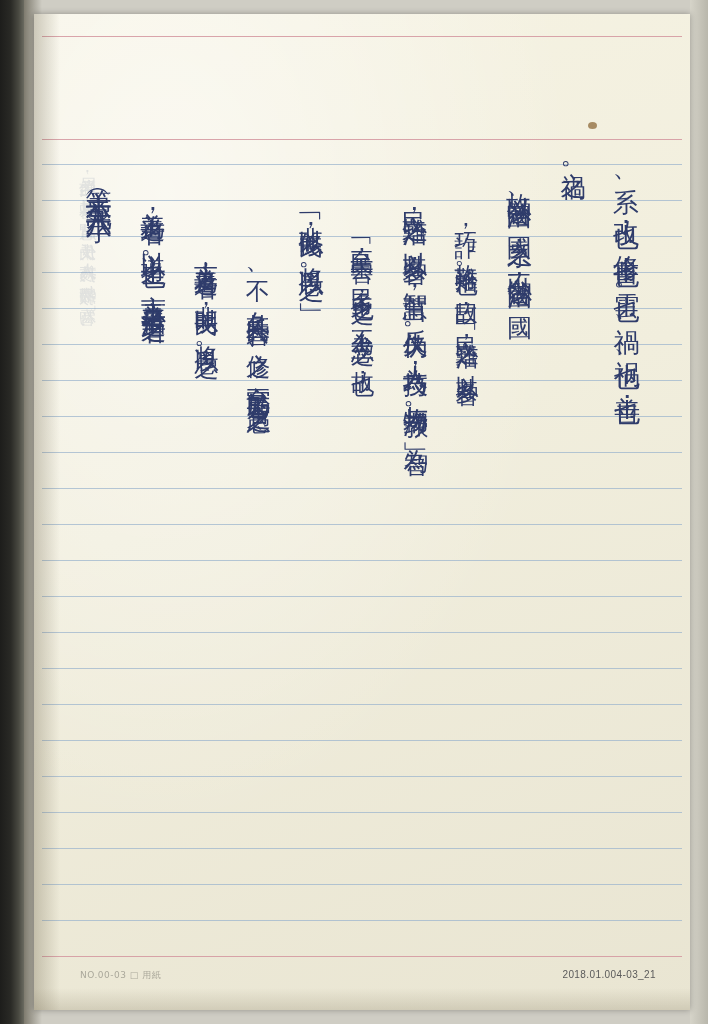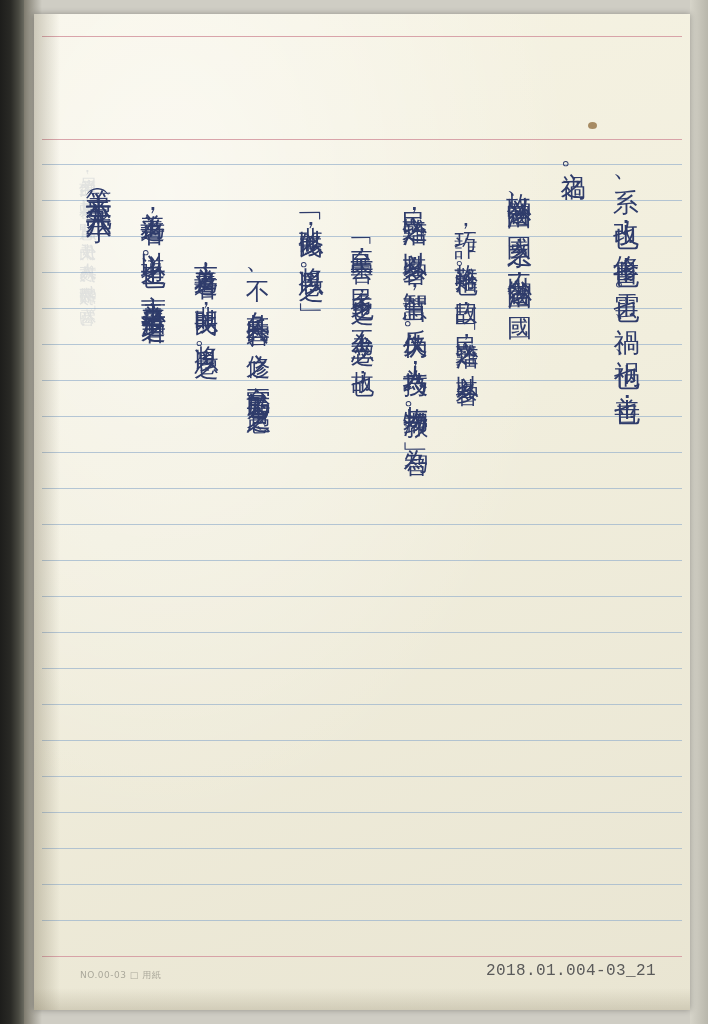--- a/index.html
+++ b/index.html
@@ -148,22 +148,22 @@
     border-radius: 50%;
     background: #8d6a3a;
     opacity: 0.75;
   }
 
   
   .stamp-right {
     position: absolute;
     right: 34px;
     bottom: 30px;
-    font-family: Liberation Mono, monospace;
-    font-size: 16px;
+    font-family: Liberation Sans, sans-serif;
+    font-size: 10px;
     color: #5a5a5a;
     letter-spacing: 0.4px;
   }
   .stamp-left {
     position: absolute;
     left: 46px;
     bottom: 28px;
     font-size: 9px;
     color: #9a988c;
     letter-spacing: 0.5px;

